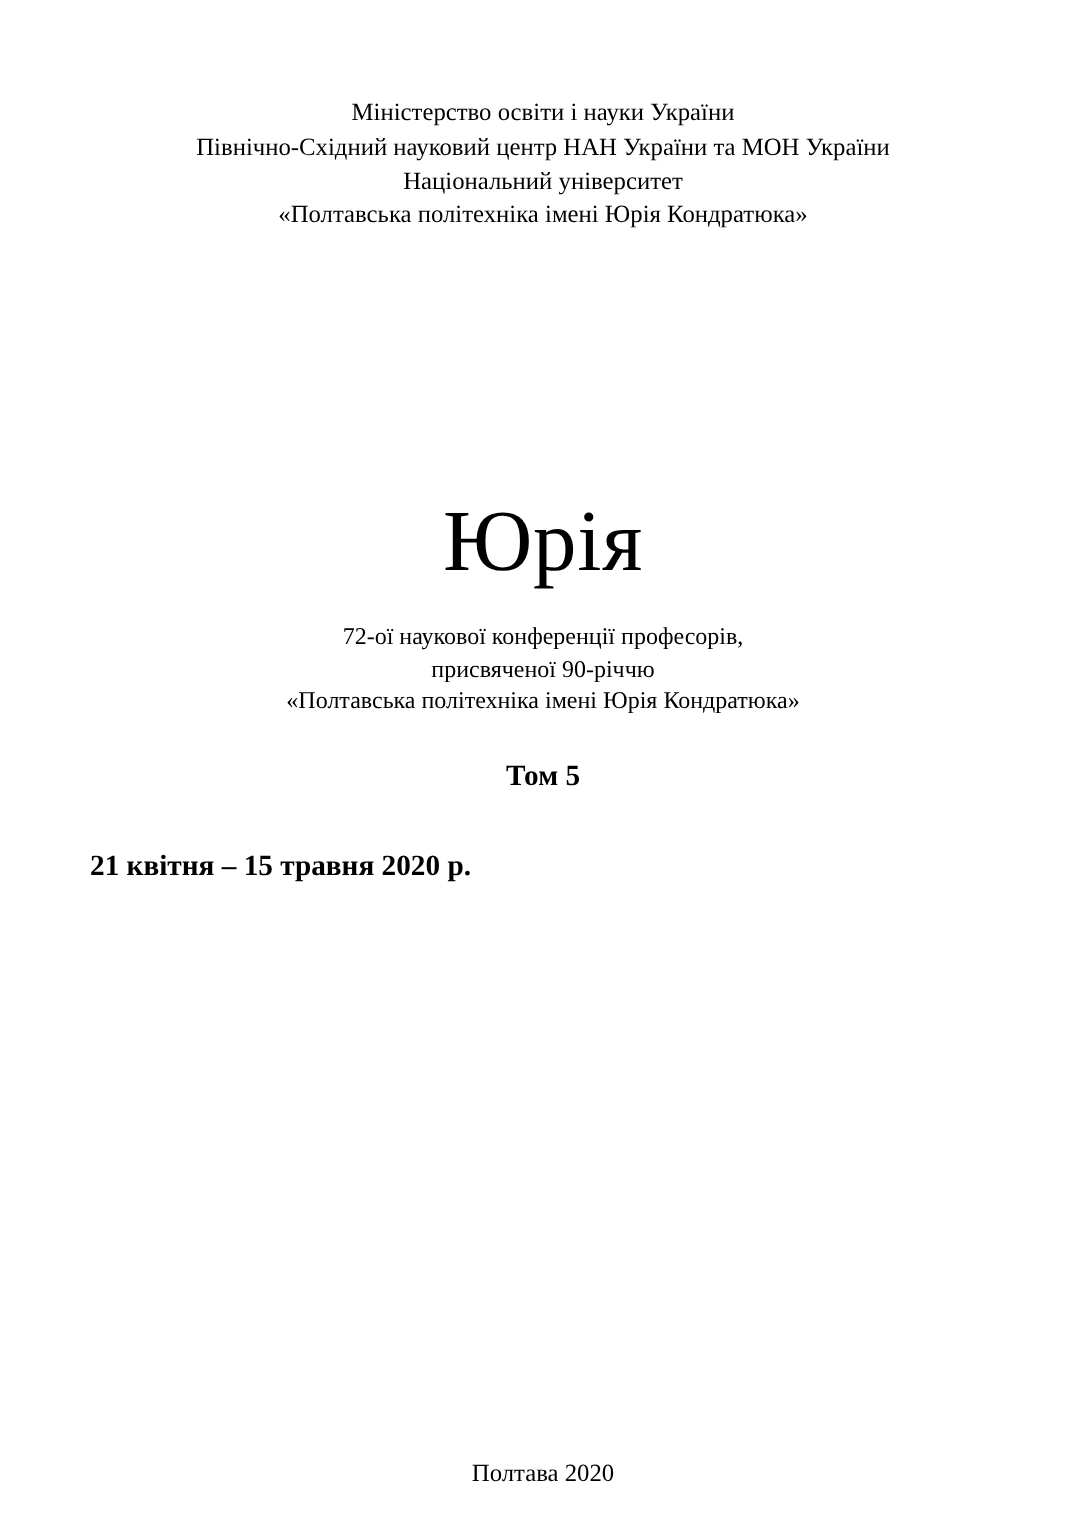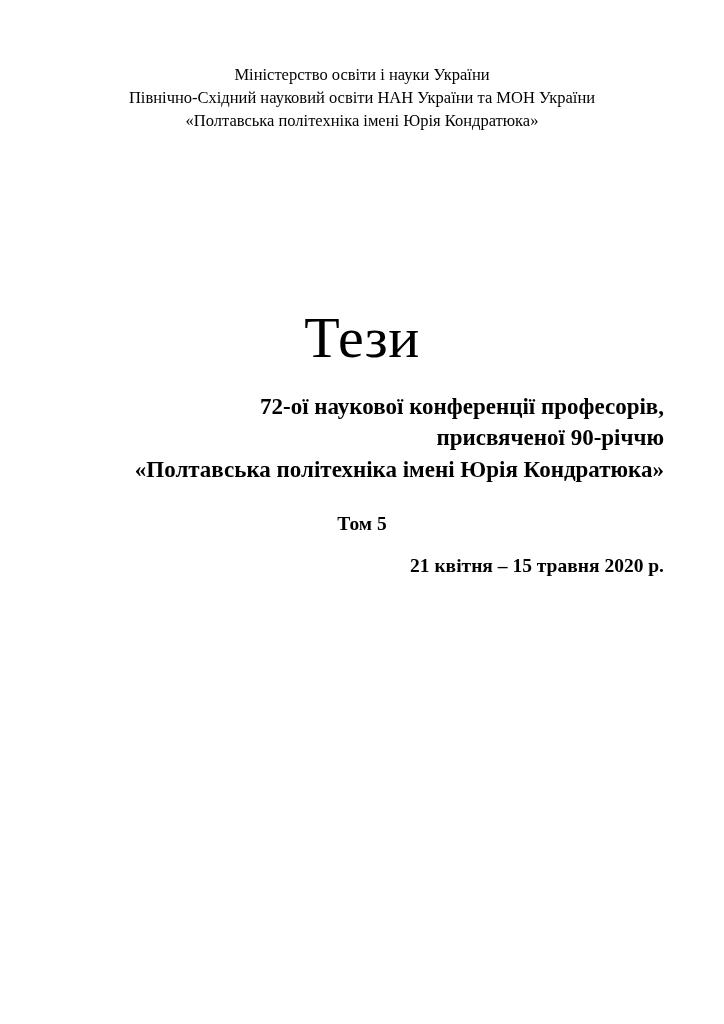--- a/index.html
+++ b/index.html
@@ -38,68 +38,70 @@
   }
   .doc-title {
     font-size: 58px;
     line-height: 1.05;
     font-weight: normal;
     letter-spacing: 0.5px;
     margin: 0;
   }
   .subtitle {
     margin-top: 22px;
-    font-size: 23px;
-    font-weight: bold;
+    font-size: 16px;
+    font-weight: normal;
     line-height: 1.36;
-    text-align: right;
+    text-align: center;
   }
   .subtitle div {
     white-space: nowrap;
   }
   .volume {
     margin-top: 28px;
     font-size: 19.5px;
     font-weight: bold;
     text-align: center;
   }
   .dates {
-    margin-top: 20px;
+    margin-top: 38px;
     font-size: 19.5px;
     font-weight: bold;
-    text-align: right;
+    text-align: left;
   }
   .imprint {
     position: absolute;
     left: 0;
     right: 0;
     bottom: 96px;
     text-align: center;
     font-size: 16.5px;
   }
 </style>
 </head>
 <body>
 
 <div class="page">
 
   <div class="affiliation">
     <div>Міністерство освіти і науки України</div>
-    <div>Північно-Східний науковий освіти НАН України та МОН України</div>
+    <div>Північно-Східний науковий центр НАН України та МОН України</div>
+    <div>Національний університет</div>
     <div>«Полтавська політехніка імені Юрія Кондратюка»</div>
   </div>
 
   <div class="title-block">
-    <h1 class="doc-title">Тези</h1>
+    <h1 class="doc-title">Юрія</h1>
 
     <div class="subtitle">
       <div>72-ої наукової конференції професорів,</div>
       <div>присвяченої 90-річчю</div>
       <div>«Полтавська політехніка імені Юрія Кондратюка»</div>
     </div>
 
     <div class="volume">Том 5</div>
 
     <div class="dates">21 квітня – 15 травня 2020 р.</div>
   </div>
 
+  <div class="imprint">Полтава 2020</div>
 
 </div>
 
 </body></html>

